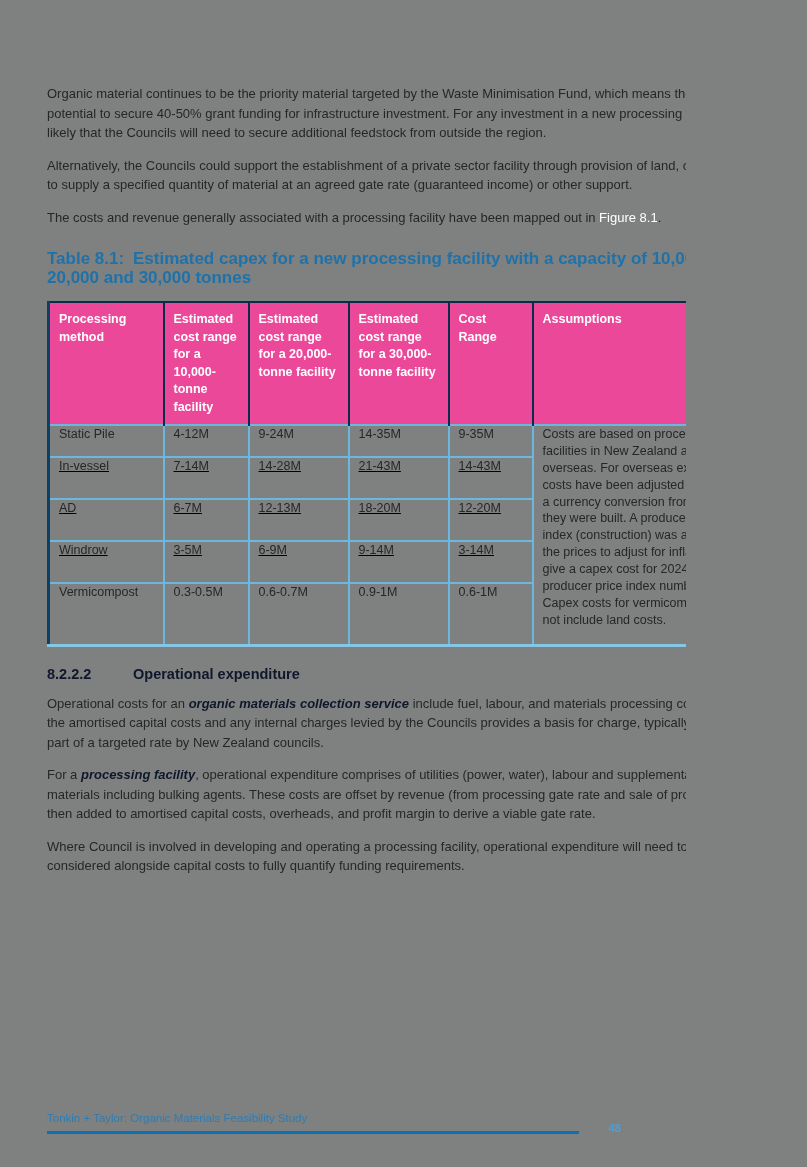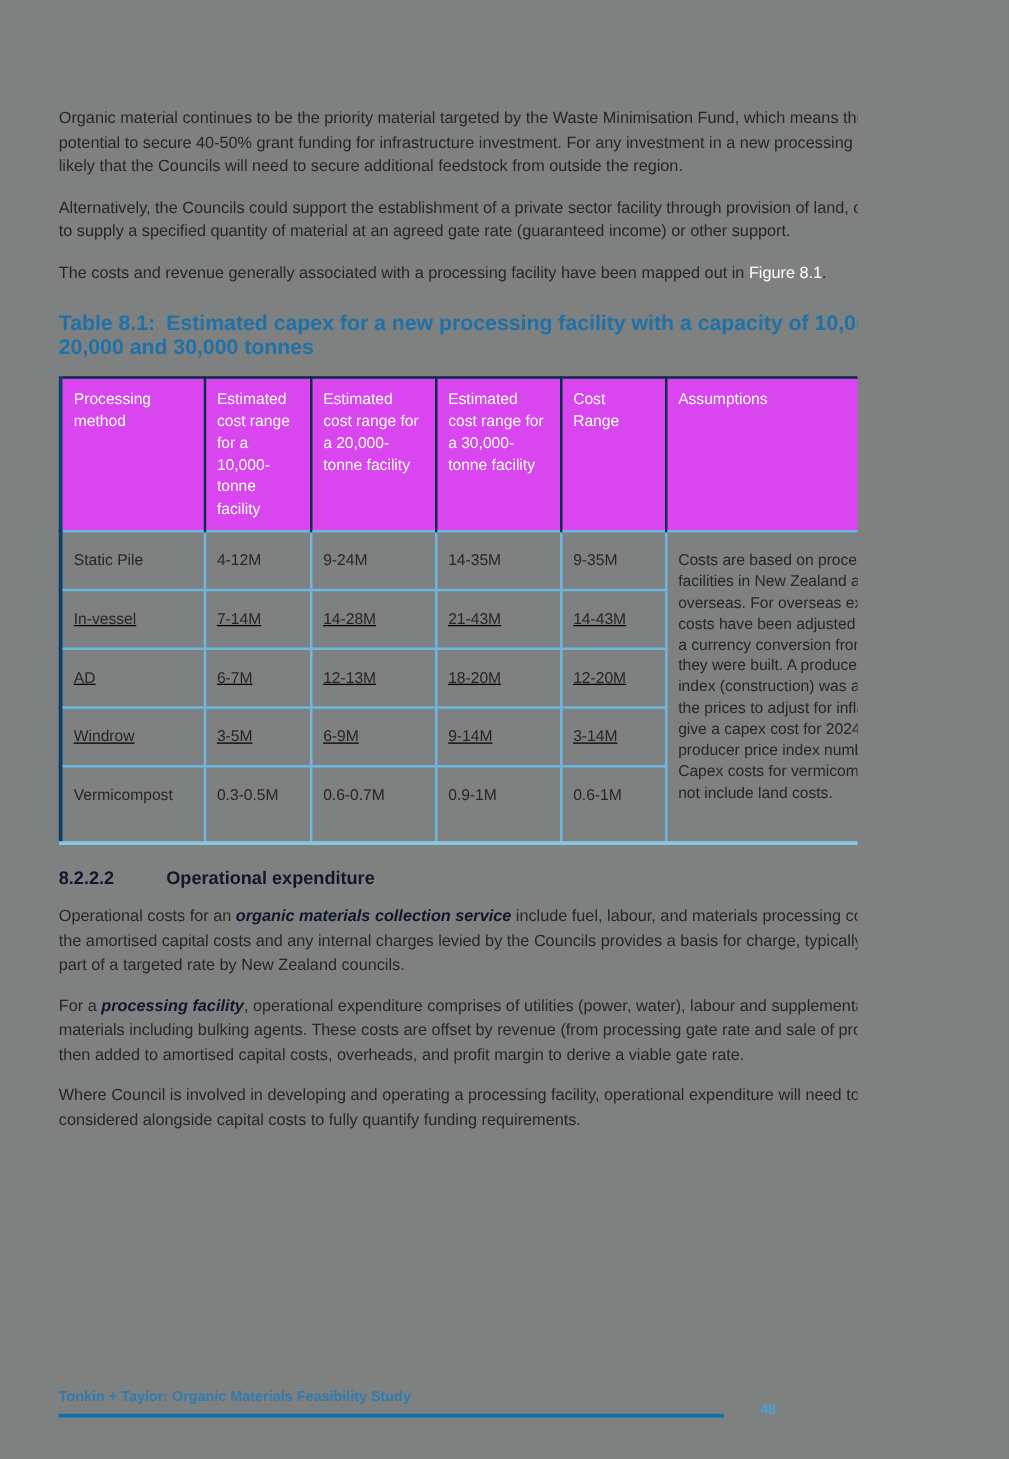--- a/index.html
+++ b/index.html
@@ -43,35 +43,35 @@
   .tab-label { display:inline-block; width:86px; }
   table.capex {
     border-collapse:collapse;
     table-layout:fixed;
     width:711px;
     border:2px solid #123c5e;
     border-left:3px solid #0d4066;
     border-bottom:3px solid #85c6e4;
   }
   table.capex th {
-    background:#d946ef;
+    background:#ec4899;
     color:#ffffff;
-    font-weight:normal;
+    font-weight:bold;
     font-size:12.5px;
     line-height:1.4;
     text-align:left;
     vertical-align:top;
     padding:8px 9px;
     border:2px solid #0b2b4a;
     border-bottom:none;
   }
   table.capex thead tr { height:115px; }
   table.capex td {
     border:2px solid #6cb7dd;
-    padding:14px 9px;
+    padding:0 9px;
     vertical-align:top;
     font-size:12.5px;
     line-height:1.35;
     color:#262626;
   }
   tr.r-first { height:32px; }
   tr.r-mid   { height:42px;text-decoration:underline; }
   tr.r-last  { height:62px; }
   td.assumptions {
     font-size:12.3px;
@@ -84,21 +84,21 @@
     font-weight:bold;
     color:#0f172a;
   }
   .footer {
     position:absolute;
     left:47px; right:49px;
     top:1112px;
   }
   .footer-title {
     font-size:11.5px;
-    font-weight:bold;
+    font-weight:normal;
     color:#2f7cb2;
     margin-bottom:7px;
   }
   .footer-rule {
     height:3px;
     background:#0d70b5;
     width:calc(100% - 58px);
   }
   .page-number {
     position:absolute;

